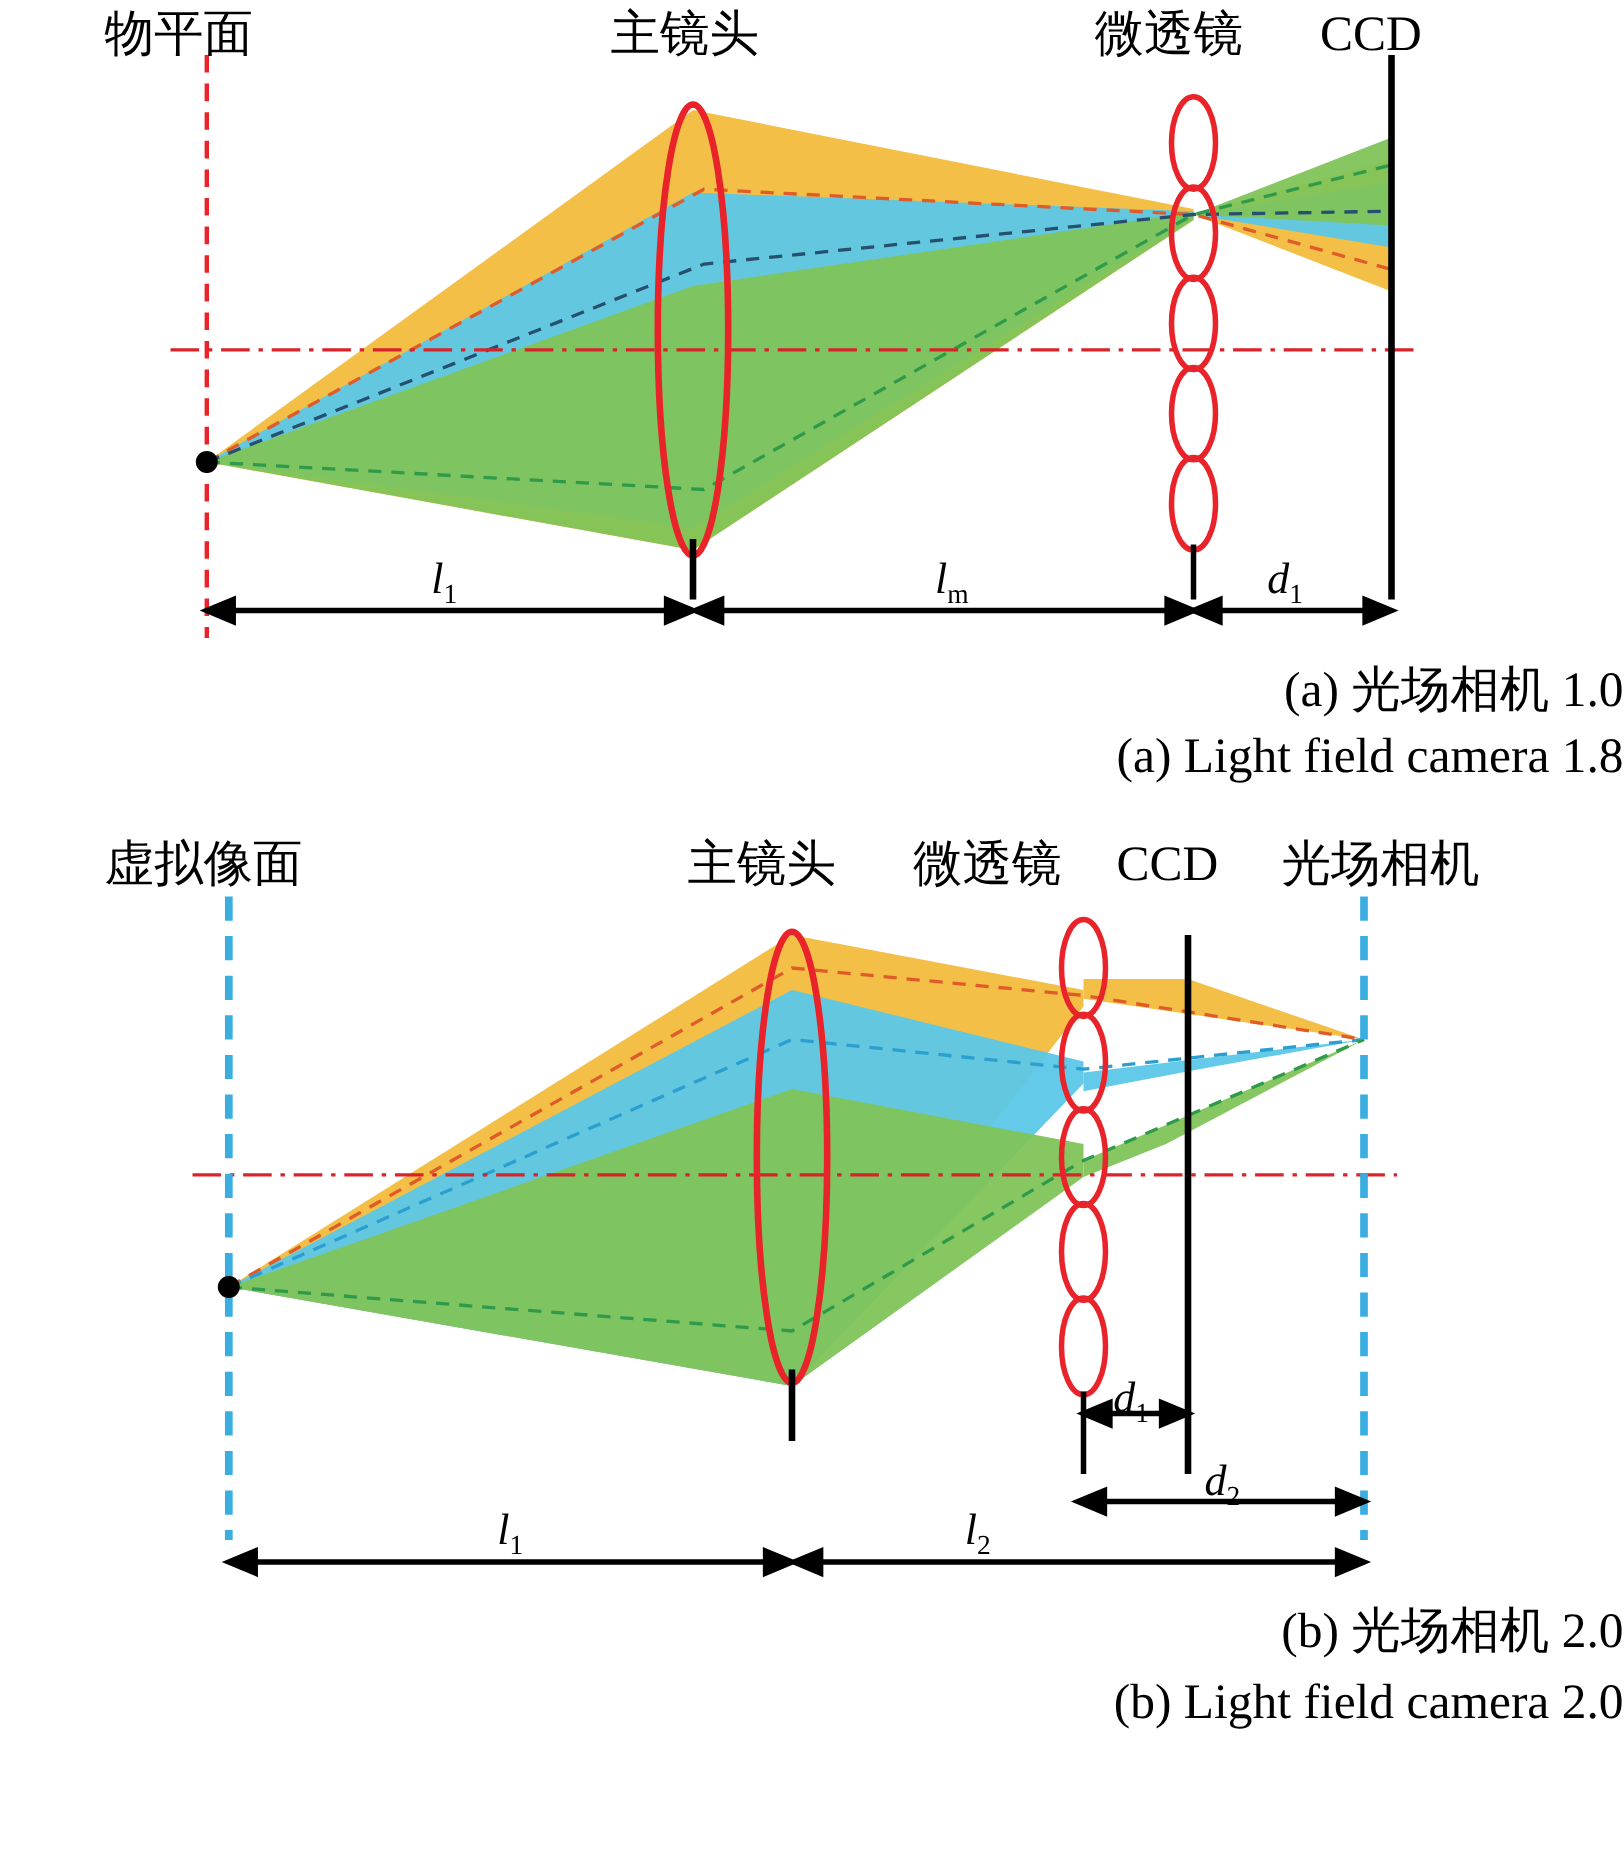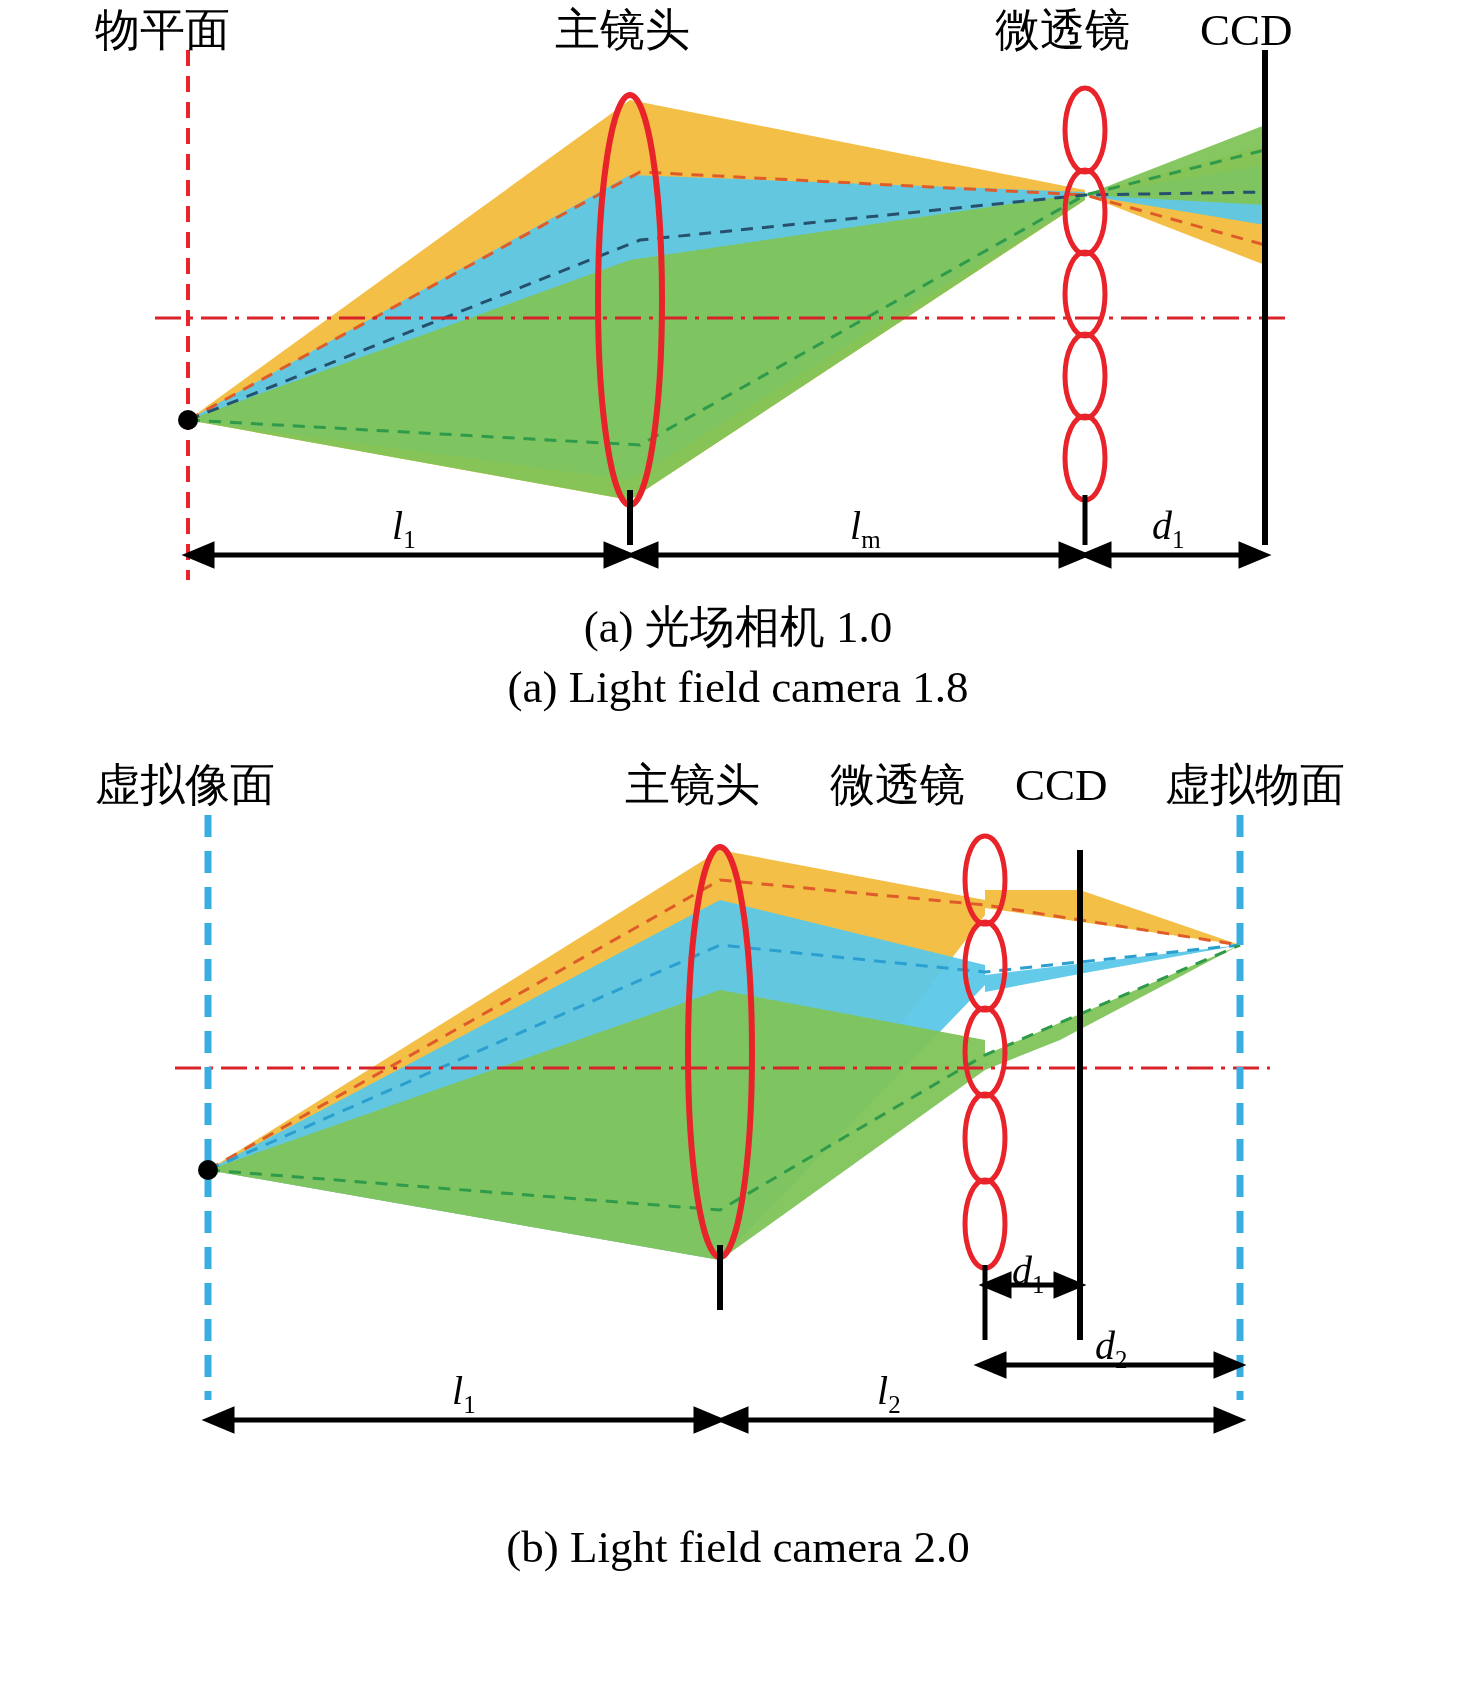--- a/index.html
+++ b/index.html
@@ -3,21 +3,21 @@
 <meta charset="utf-8">
 <style>
   html,body{margin:0;padding:0;background:#ffffff;}
   body{width:1476px;height:1689px;font-family:"Liberation Serif",serif;color:#000;}
   .page{position:relative;width:1476px;height:1689px;overflow:hidden;}
   .panel{position:absolute;left:0;width:1476px;}
   #panel-a{top:0;height:700px;}
   #panel-b{top:740px;height:949px;}
   .lbl{position:absolute;font-family:"Liberation Serif",serif;white-space:nowrap;}
   .cn{font-size:45px;line-height:50px;}
-  .cap{font-size:45px;line-height:54px;text-align:center;width:1476px;left:0;}
+  .cap{font-size:45px;line-height:54px;text-align:right;width:1476px;left:0;}
   .math{font-size:40px;font-style:italic;margin-top:12px;}
   .math sub{font-size:25px;font-style:normal;}
   svg{position:absolute;left:0;top:0;overflow:visible;}
 </style>
 </head>
 <body>
 
 <div class="page">
 
   <div class="panel" id="panel-a">
@@ -162,23 +162,24 @@
         <line x1="735" y1="680" x2="1227" y2="680"></line>
         <polygon points="722,680 746,670 746,690" fill="#000"></polygon>
         <polygon points="1240,680 1216,670 1216,690" fill="#000"></polygon>
       </g>
     </svg>
 
     <div class="lbl cn" style="left:95px;top:20px;">虚拟像面</div>
     <div class="lbl cn" style="left:625px;top:20px;">主镜头</div>
     <div class="lbl cn" style="left:830px;top:20px;">微透镜</div>
     <div class="lbl cn" style="left:1015px;top:20px;">CCD</div>
-    <div class="lbl cn" style="left:1165px;top:20px;">虚拟物面</div>
+    <div class="lbl cn" style="left:1165px;top:20px;">光场相机</div>
 
     <div class="lbl math" style="left:452px;top:615px;"><span>l</span><sub>1</sub></div>
     <div class="lbl math" style="left:877px;top:615px;font-family:Liberation Serif, serif;"><span>l</span><sub>2</sub></div>
     <div class="lbl math" style="left:1012px;top:495px;"><span>d</span><sub>1</sub></div>
     <div class="lbl math" style="left:1095px;top:570px;"><span>d</span><sub>2</sub></div>
 
+    <div class="lbl cap" style="top:715px;">(b) 光场相机 2.0</div>
     <div class="lbl cap" style="top:780px;">(b) Light field camera 2.0</div>
   </div>
 
 </div>
 
 </body></html>

